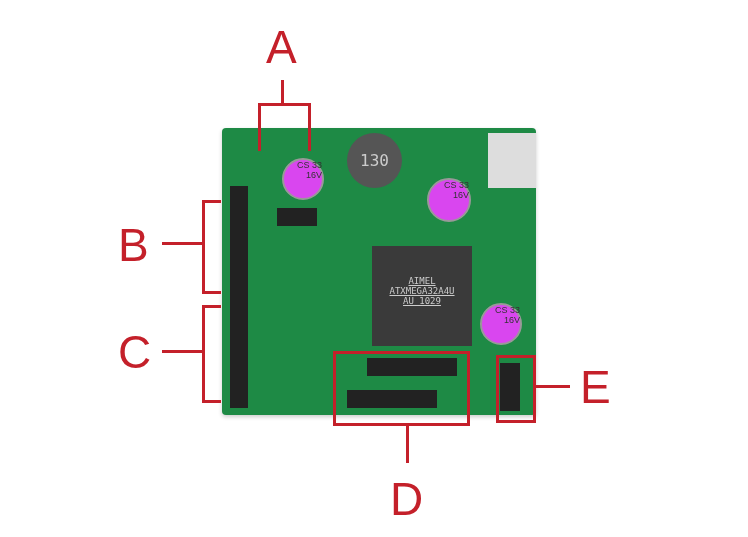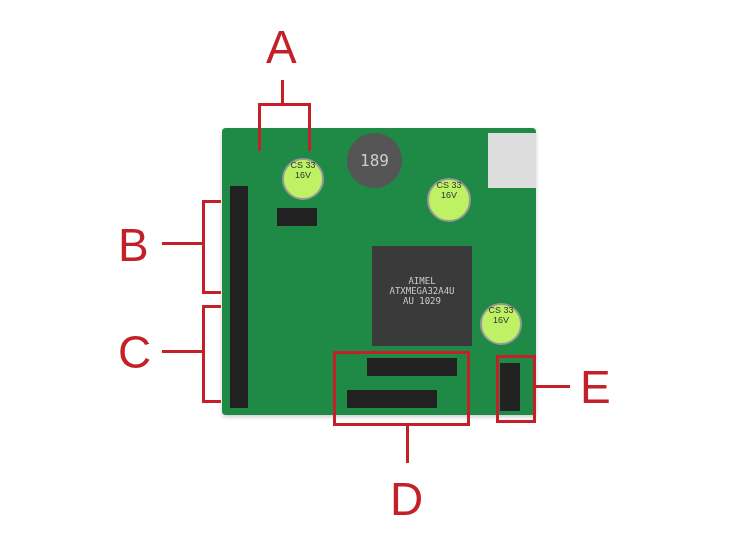--- a/index.html
+++ b/index.html
@@ -1,34 +1,34 @@
 <!DOCTYPE html>
 <html><head>
 <meta charset="utf-8">
 <style>
 body{margin:0;width:748px;height:537px;background:#fff;position:relative;overflow:hidden;font-family:"Liberation Sans",sans-serif;}
 .pcb{position:absolute;left:222px;top:128px;width:314px;height:287px;background:#1e8a45;border-radius:4px;box-shadow:0 2px 4px rgba(0,0,0,.2);}
 .lbl{position:absolute;color:#c4202a;font-size:46px;}
 .red{position:absolute;border-color:#c4202a;border-style:solid;border-width:0;}
 .hdr{position:absolute;background:#222;}
 .chip{position:absolute;background:#3a3a3a;color:#ccc;font-size:9px;text-align:center;font-family:"DejaVu Sans Mono",monospace;}
-.cap{position:absolute;border-radius:50%;background:#bef264;border:2px solid #999;color:#333;font-size:9px;text-align:center;}
+.cap{position:absolute;border-radius:50%;background:#d946ef;border:2px solid #999;color:#333;font-size:9px;text-align:right;}
 </style>
 </head>
 <body>
 
 <div class="pcb">
  <div class="hdr" style="left:8px;top:58px;width:18px;height:222px;"></div>
  <div class="hdr" style="left:55px;top:80px;width:40px;height:18px;"></div>
- <div class="chip" style="left:150px;top:118px;width:100px;height:100px;padding-top:30px;box-sizing:border-box;">
+ <div class="chip" style="left:150px;top:118px;width:100px;height:100px;padding-top:30px;box-sizing:border-box;text-decoration:underline;">
       <div>AIMEL</div>
       <div>ATXMEGA32A4U</div>
       <div>AU 1029</div>
     </div>
- <div class="chip" style="left:125px;top:5px;width:55px;height:55px;border-radius:50%;background:#555;line-height:55px;font-size:16px;">189</div>
+ <div class="chip" style="left:125px;top:5px;width:55px;height:55px;border-radius:50%;background:#555;line-height:55px;font-size:16px;">130</div>
  <div class="cap" style="left:205px;top:50px;width:40px;height:40px;">CS 33 16V</div>
  <div class="cap" style="left:60px;top:30px;width:38px;height:38px;">CS 33 16V</div>
  <div class="cap" style="left:258px;top:175px;width:38px;height:38px;">CS 33 16V</div>
  <div style="position:absolute;left:266px;top:5px;width:48px;height:55px;background:#ddd;"></div>
  <div class="hdr" style="left:145px;top:230px;width:90px;height:18px;"></div>
  <div class="hdr" style="left:125px;top:262px;width:90px;height:18px;"></div>
  <div class="hdr" style="left:278px;top:235px;width:20px;height:48px;"></div>
 </div>
 <div class="lbl" style="left:266px;top:20px;">A</div>
 <div class="red" style="left:258px;top:103px;width:47px;height:45px;border-width:3px 3px 0 3px;"></div>

